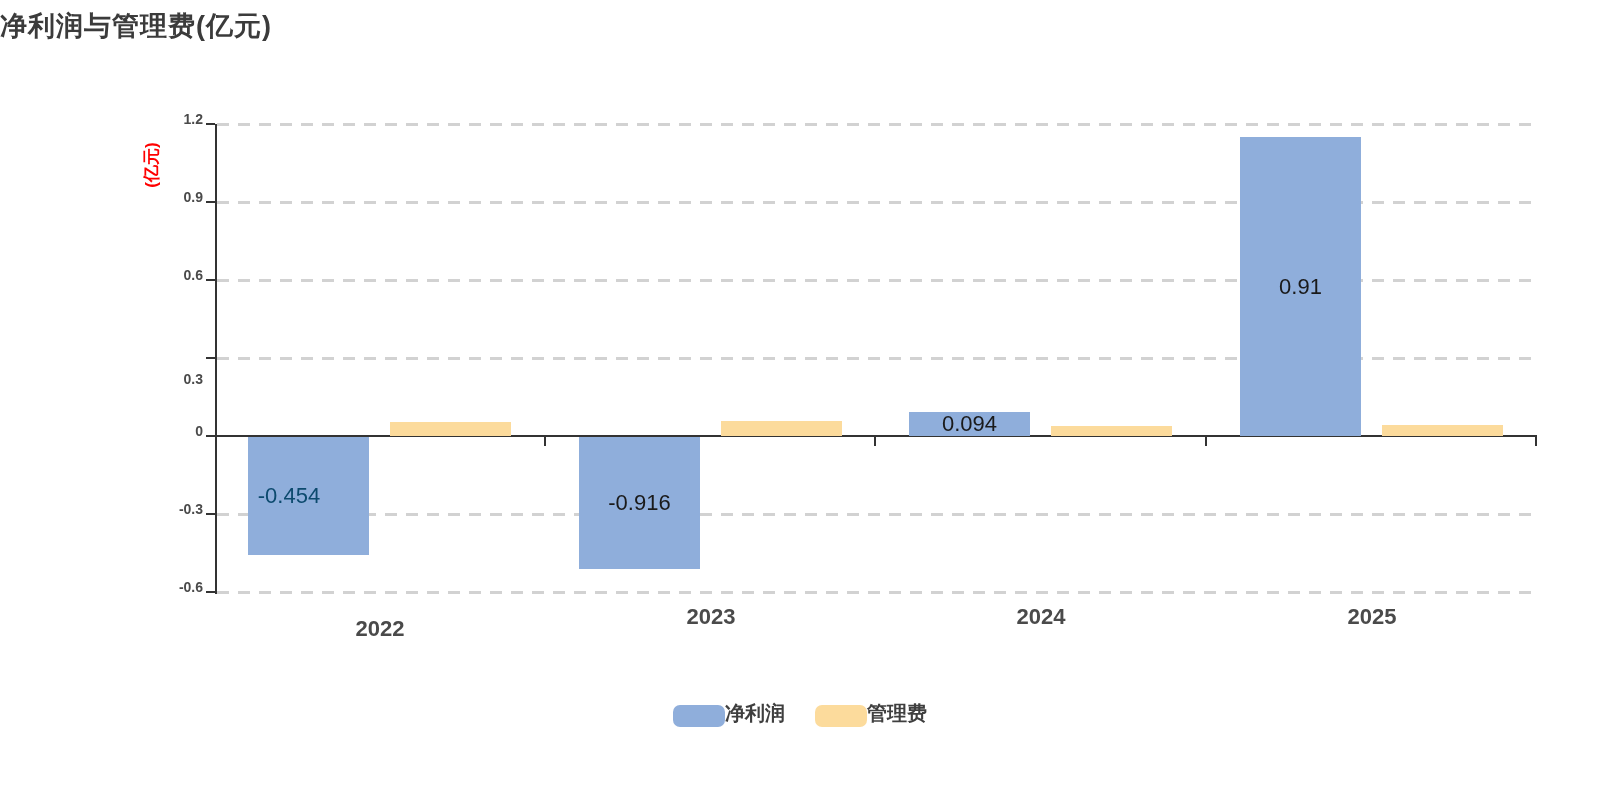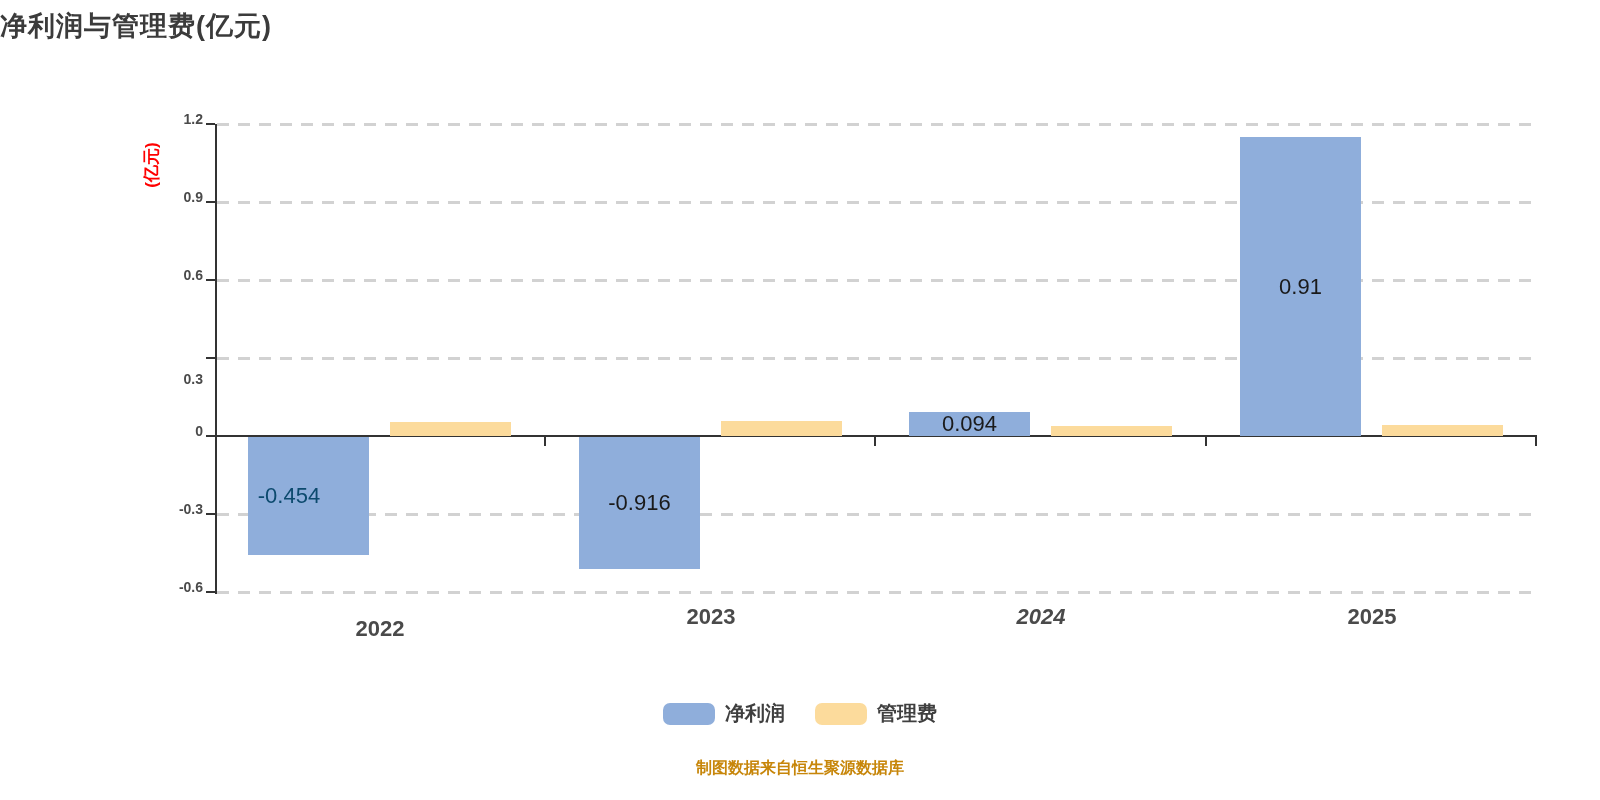--- a/index.html
+++ b/index.html
@@ -43,21 +43,21 @@
   }
   .bar { position: absolute; }
   .bar-value-label {
     position: absolute; text-align: center; font-size: 22px;
     color: #1a1a1a; line-height: 28px; white-space: nowrap;
   }
   .legend {
     position: absolute; left: 0; top: 700px; width: 1600px;
     display: flex; justify-content: center; align-items: center; gap: 30px;
   }
-  .legend-item { display: flex; align-items: center; gap: 10px; }
+  .legend-item { display: flex; align-items: flex-end; }
   .legend-swatch { width: 52px; height: 22px; border-radius: 7px; }
   .legend-label { font-size: 20px; font-weight: 700; color: #3f3f3f; }
   .chart-footer {
     position: absolute; left: 0; top: 758px; width: 1600px;
     text-align: center; font-size: 16px; font-weight: 700;
   }
 </style>
 </head>
 <body>
 
@@ -101,30 +101,29 @@
       <div class="bar" style="left: 694px; top: 287.56px; width: 121px; height: 24px; background: rgb(143, 174, 219);"></div>
       <div class="bar-value-label" style="left: 694px; width: 121px; top: 285.56px; color: rgb(26, 26, 26);">0.094</div>
       <div class="bar" style="left: 1025px; top: 13px; width: 121px; height: 299px; background: rgb(143, 174, 219);"></div>
       <div class="bar-value-label" style="left: 1025px; width: 121px; top: 148.5px; color: rgb(26, 26, 26);">0.91</div>
       <div class="bar" style="left: 175px; top: 297.7px; width: 121px; height: 14px; background: rgb(252, 219, 156);"></div>
       <div class="bar" style="left: 506px; top: 297.18px; width: 121px; height: 15px; background: rgb(252, 219, 156);"></div>
       <div class="bar" style="left: 836px; top: 302.12px; width: 121px; height: 10px; background: rgb(252, 219, 156);"></div>
       <div class="bar" style="left: 1167px; top: 301.08px; width: 121px; height: 11px; background: rgb(252, 219, 156);"></div>
       <div class="x-axis-label" style="left: 105px; top: 492px;">2022</div>
       <div class="x-axis-label" style="left: 436px; top: 480px;">2023</div>
-      <div class="x-axis-label" style="left: 766px; top: 480px; font-style: italic;">2024</div>
+      <div class="x-axis-label" style="left: 766px; top: 480px;">2024</div>
       <div class="x-axis-label" style="left: 1097px; top: 480px;">2025</div>
     </div>
 
   <div class="legend">
     <div class="legend-item">
       <span class="legend-swatch" style="background: rgb(143, 174, 219);"></span>
       <span class="legend-label">净利润</span>
     </div>
     <div class="legend-item">
       <span class="legend-swatch" style="background: rgb(252, 219, 156);"></span>
       <span class="legend-label">管理费</span>
     </div>
   </div>
 
-  <div class="chart-footer" style="color: rgb(199, 134, 10);">制图数据来自恒生聚源数据库</div>
 
 </div>
 
 </body></html>

